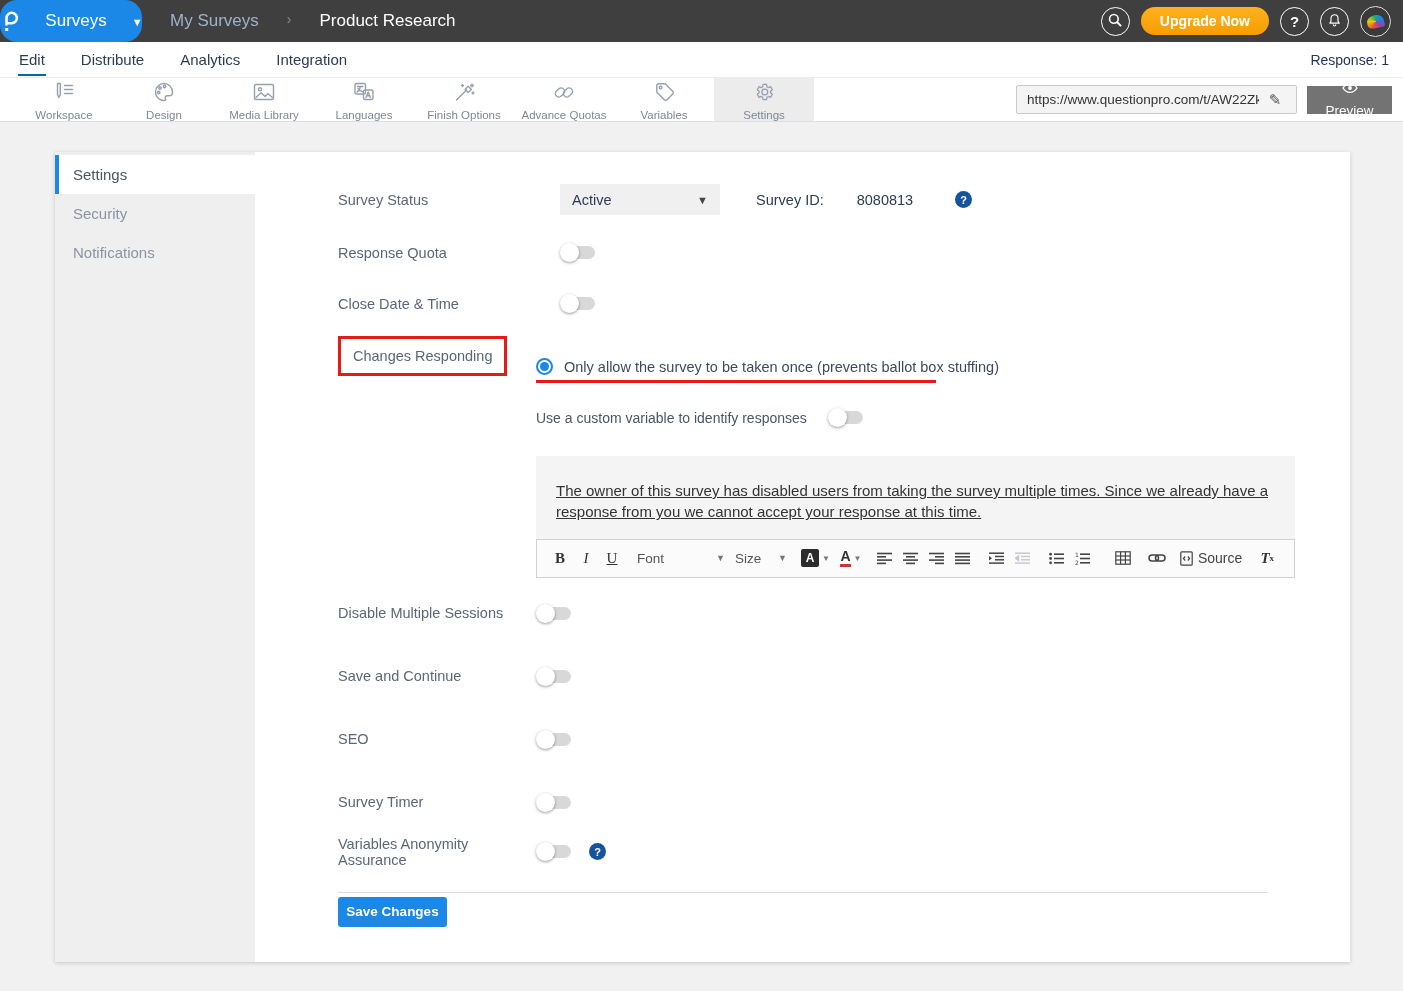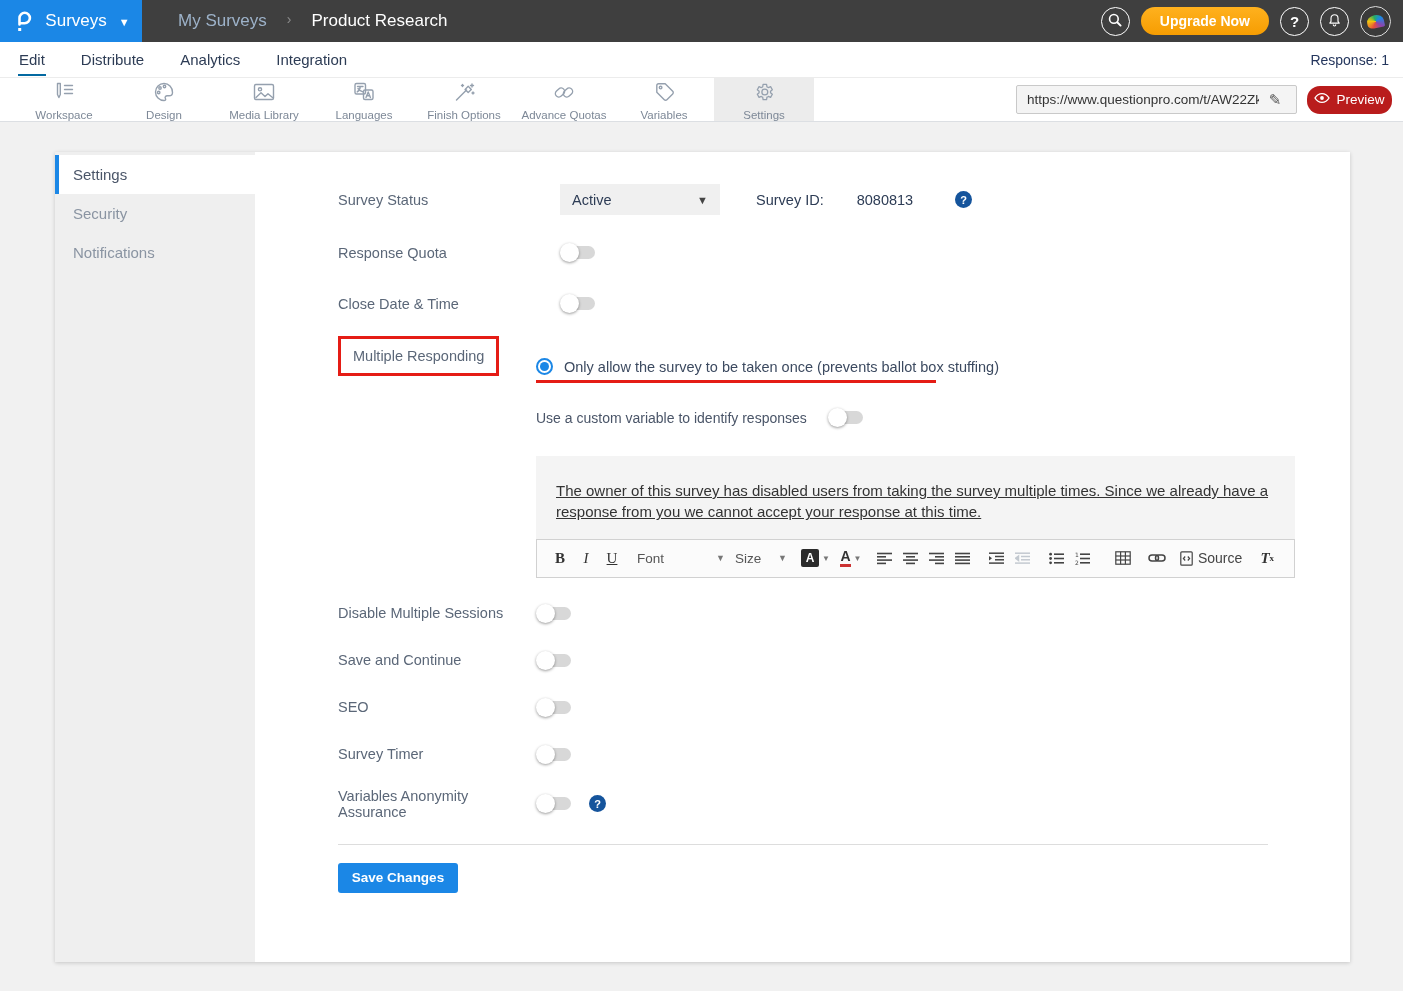--- a/index.html
+++ b/index.html
@@ -1,25 +1,25 @@
 <!DOCTYPE html>
 <html><head>
 <meta charset="utf-8">
 <style>
   * { margin:0; padding:0; box-sizing:border-box; }
   html,body { width:1403px; height:991px; }
   body { background:#f1f1f1; font-family:"Liberation Sans", sans-serif; overflow:hidden; position:relative; }
 
   
   .hdr { height:42px; background:#3f3f3f; display:flex; align-items:center; }
-  .brand { width:142px; height:42px; background:#1b87e6; display:flex; align-items:center; justify-content:center; gap:12px; cursor:pointer; }
+  .brand { width:142px; height:42px; background:#1b87e6; display:flex; align-items:center; justify-content:center; gap:25px; cursor:pointer;border-radius:17px; }
   .brand .logo { display:flex; }
   .brand .bname { color:#fff; font-size:17px; }
   .brand .caret { color:#fff; font-size:11px; margin-top:2px; }
-  .crumbs { display:flex; align-items:flex-start; gap:20px; margin-left:36px; font-size:17px; }
+  .crumbs { display:flex; align-items:flex-start; gap:28px; margin-left:28px; font-size:17px; }
   .crumb-parent { color:#9db2c9; cursor:pointer; }
   .crumb-sep { color:#8d8d8d; font-size:14px; }
   .crumb-current { color:#fff; }
   .hdr-right { margin-left:auto; display:flex; align-items:center; gap:11px; margin-right:12px; }
   .hicon { width:29px; height:29px; border:1.6px solid #fff; border-radius:50%; display:flex; align-items:center; justify-content:center; color:#fff; font-weight:bold; font-size:15px; cursor:pointer; background:transparent; }
   .upgrade { background:linear-gradient(#ffb11e,#f69d02); color:#fff; font-weight:bold; font-size:14px; border:none; border-radius:15px; height:28px; padding:0 19px; cursor:pointer; }
   .avatar { width:31px; height:31px; border:1.6px solid #ddd; border-radius:50%; background:#3a3a3a; display:flex; align-items:center; justify-content:center; overflow:hidden; cursor:pointer; }
   .avatar .swirl { width:17px; height:13px; border-radius:60% 60% 10% 40%; background:conic-gradient(from 210deg,#e74c3c,#f1c40f,#27ae60,#1b87e6,#8e44ad,#e74c3c); transform:rotate(-12deg); }
 
   
@@ -33,21 +33,21 @@
   .tbar { height:44px; background:#fff; border-bottom:1px solid #dcdfe3; display:flex; align-items:stretch; }
   .tb-item { width:100px; margin-left:0; display:flex; flex-direction:column; align-items:center; justify-content:center; cursor:pointer; padding-top:3px; }
   .tb-item:first-child { margin-left:14px; }
   .tb-item .lbl { font-size:11.5px; color:#7d8897; margin-top:2px; white-space:nowrap; }
   .tb-item.active { background:#ececec; }
   .tb-item svg { stroke:#95a0ae; fill:none; stroke-width:1.4; stroke-linecap:round; stroke-linejoin:round; }
   .url-wrap { margin-left:auto; display:flex; align-items:center; }
   .url-field { width:281px; height:29px; border:1px solid #c9c9c9; background:#f4f4f4; border-radius:2px; display:flex; align-items:center; font-size:13.5px; color:#333; padding-left:10px; overflow:hidden; white-space:nowrap; cursor:text; }
   .url-text { overflow:hidden; white-space:nowrap; width:232px; }
   .url-edit { width:32px; text-align:center; color:#555; font-size:15px; cursor:pointer; }
-  .preview { width:85px; height:28px; background:#b91c1c; border:none; border-radius:13px; color:#fff; font-size:13.5px; display:flex; align-items:center; justify-content:center; gap:6px; margin:0 11px 0 10px; cursor:pointer; }
+  .preview { width:85px; height:28px; background:#737373; border:none; border-radius:0; color:#fff; font-size:13.5px; display:flex; align-items:center; justify-content:center; gap:6px; margin:0 11px 0 10px; cursor:pointer;flex-direction:column; }
 
   
   .panel { position:absolute; left:55px; top:152px; width:1295px; height:810px; background:#fff; box-shadow:0 1px 4px rgba(0,0,0,.18); display:flex; }
   .sidebar { width:200px; background:#efefef; flex-shrink:0; padding-top:3px; }
   .side-item { height:39px; display:flex; align-items:center; padding-left:18px; font-size:15px; color:#8a94a2; cursor:pointer; }
   .side-item.active { background:#fff; border-left:4px solid #1b87e6; padding-left:14px; color:#4a5568; }
 
   .content { flex:1; padding:32px 0 0 83px; }
   .srow { display:flex; align-items:center;gap:24px; }
   .rlabel { width:198px; font-size:14.5px; color:#5b6778; flex-shrink:0; }
@@ -89,25 +89,25 @@
   .ed-bg { margin-left:14px; }
   .bgA { width:18px; height:18px; background:#2b2b2b; color:#fff; font-size:12px; font-weight:bold; display:flex; align-items:center; justify-content:center; border-radius:2px; }
   .colA { font-size:14px; font-weight:bold; color:#333; border-bottom:3px solid #c33; line-height:1; padding-bottom:1px; }
   .ed-sep { width:8px; }
   .ed-btn svg { display:block; }
   .ed-btn.dim svg * { stroke:#c3c9d0 !important; fill:#c3c9d0 !important; }
   .ed-src { display:flex; align-items:center; gap:5px; font-size:14px; color:#444; margin-left:10px; cursor:pointer; }
   .ed-tx { font-family:"Liberation Serif",serif; font-style:italic; font-size:15px; font-weight:bold; margin-left:12px; }
   .ed-tx sub { font-size:9px; font-style:normal; }
 
-  .trow { display:flex; align-items:center; margin-top:28px; }
+  .trow { display:flex; align-items:center; margin-top:44px; }
   .trow.first { margin-top:26px; }
   .trow.tight { margin-top:24px; }
   .divider { width:930px; height:1px; background:#ddd; margin-top:24px; }
-  .savebtn { margin-top:18px; width:120px; height:30px; background:#1b87e6; color:#fff; border:none; border-radius:3px; font-size:13.5px; font-weight:bold; cursor:pointer; }
+  .savebtn { margin-top:4px; width:109px; height:30px; background:#1b87e6; color:#fff; border:none; border-radius:3px; font-size:13.5px; font-weight:bold; cursor:pointer; }
 
   .mt28 { margin-top:28px; } .mt32 { margin-top:32px; }
 </style>
 </head>
 <body>
 
 <div class="hdr">
   <div class="brand">
     <span class="logo">
       <svg width="21" height="24" viewBox="0 0 21 24">
@@ -270,21 +270,21 @@
       <div class="toggle">
           <span class="track"></span>
           <span class="knob"></span>
         </div>
     </div>
 
     
     <div class="mr-row">
       <div class="mr-label-col">
         <span class="red-box">
-          <span>Multiple Responding</span>
+          <span>Changes Responding</span>
         </span>
       </div>
       <div class="radio-col">
         <div class="radio-row">
           <span class="radio">
               <span class="dot"></span>
             </span>
           <span class="radio-lbl">Only allow the survey to be taken once (prevents ballot box stuffing)</span>
         </div>
         <div class="red-underline"></div>

